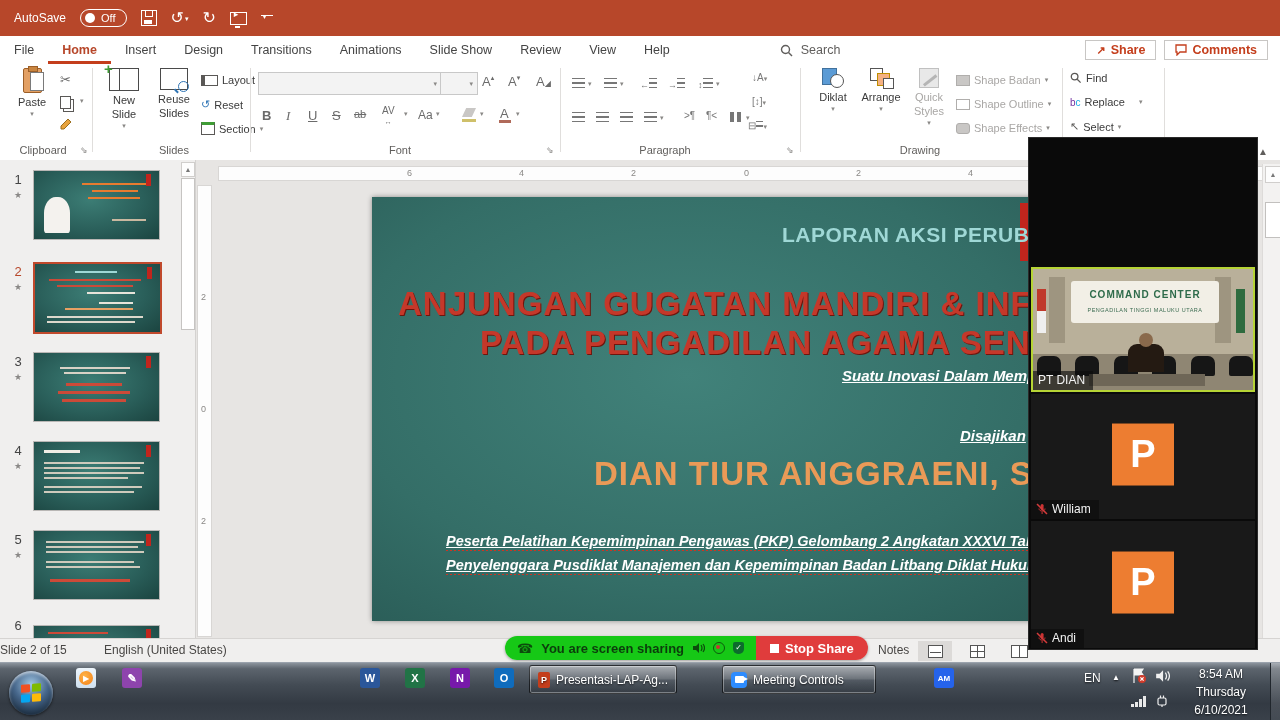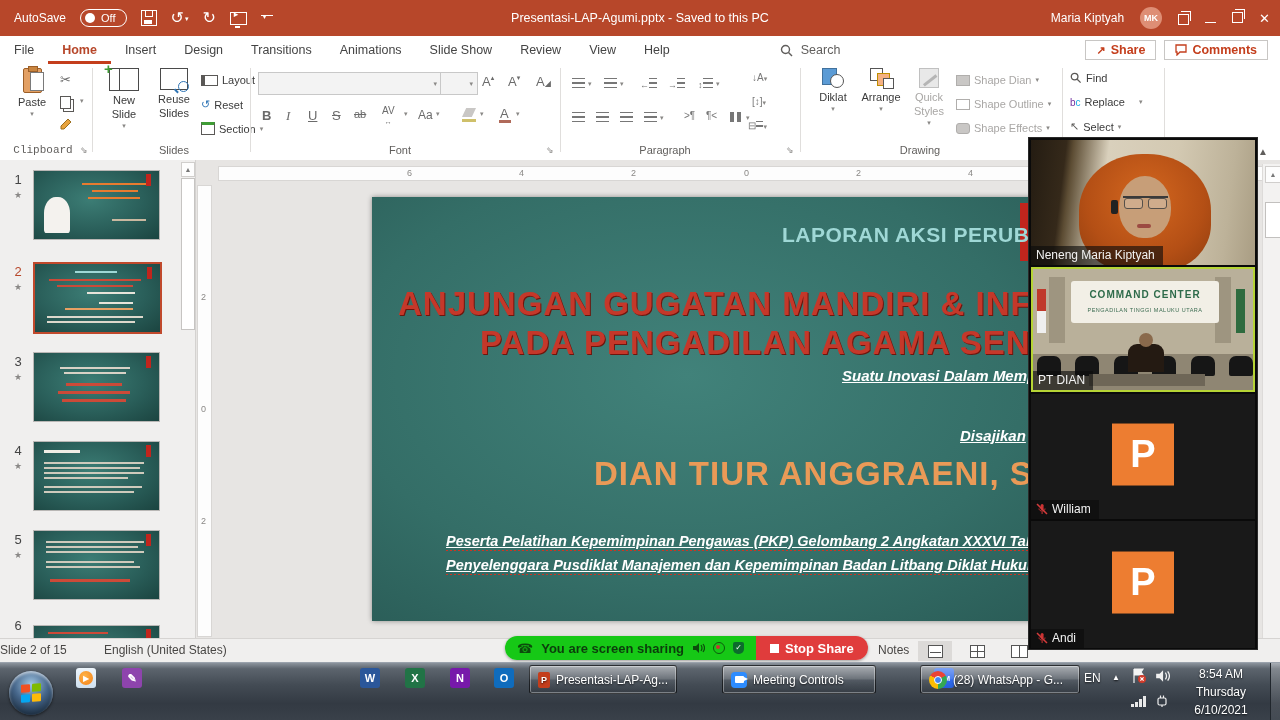--- a/index.html
+++ b/index.html
@@ -240,29 +240,20 @@
       </span>
     <span class="tb-ic">↺<span class="mini">▾</span></span>
     <span class="tb-ic">↻</span>
     <span class="tb-ic">
         <span class="mon-ic"></span>
       </span>
     <span class="tb-ic">
         <span class="qat-ic"></span>
       </span>
   </div>
-  <div class="wtitle">Presentasi-LAP-Agumi.pptx  -  Saved to this PC</div>
-  <div class="tb-right">
-    <span style="font-size:12px;">Maria Kiptyah</span>
-    <span class="avatar">MK</span>
-    <span class="winbtn"><span class="restore-ic" style="transform:translateY(2px)"></span></span>
-    <span class="winbtn"><span class="min-ic"></span></span>
-    <span class="winbtn"><span class="restore-ic"></span></span>
-    <span class="winbtn">✕</span>
-  </div>
 </div>
 
 <div class="tabsrow">
   <span class="tab">File</span>
   <span class="tab active">Home</span>
   <span class="tab">Insert</span>
   <span class="tab">Design</span>
   <span class="tab">Transitions</span>
   <span class="tab">Animations</span>
   <span class="tab">Slide Show</span>
@@ -297,21 +288,21 @@
     <span class="lbl">Paste</span>
       <span class="dd">▾</span>
   </div>
   <span class="fico" style="position:absolute;left:60px;top:8px;">✂</span>
   <span class="icsq" style="position:absolute;left:60px;top:32px;width:9px;height:11px;box-shadow:3px 3px 0 -1px #fff,3px 3px 0 0 #5a5856;"></span>
   <span style="position:absolute;left:80px;top:33px;font-size:7px;color:#8a8886;">▾</span>
   <svg style="position:absolute;left:58px;top:52px;" width="16" height="16" viewBox="0 0 16 16">
       <path d="M3 10l7-7 3 3-7 7H3z" fill="#e8a33d" stroke="#9c6f1e"></path>
       <path d="M10 3l3 3" stroke="#9c6f1e"></path>
     </svg>
-  <div class="glabel" style="left:8px;width:70px;font-family:Liberation Mono, monospace;">Clipboard</div>
+  <div class="glabel" style="left:8px;width:70px;">Clipboard</div>
   <span class="launch" style="left:80px;">⇘</span>
   <div class="rdiv" style="left:92px;"></div>
 
   <div class="bigbtn" style="left:100px;width:48px;">
     <span class="newslide-ic"></span>
     <span class="lbl">New Slide</span>
       <span class="dd">▾</span>
   </div>
   <div class="bigbtn" style="left:151px;width:46px;">
     <span class="reuse-ic">
@@ -405,21 +396,21 @@
     <span class="lbl">Arrange</span>
       <span class="dd">▾</span>
   </div>
   <div class="bigbtn gray" style="left:906px;width:46px;">
     <span class="qs-ic"></span>
     <span class="lbl">Quick Styles</span>
       <span class="dd">▾</span>
   </div>
   <div class="smallbtn gray" style="left:956px;top:10px;">
     <span class="gsm"></span>
-    <span>Shape Dian</span>
+    <span>Shape Badan</span>
       <span class="dd">▾</span>
   </div>
   <div class="smallbtn gray" style="left:956px;top:34px;">
     <span class="gsm" style="background:#fff;"></span>
     <span>Shape Outline</span>
       <span class="dd">▾</span>
   </div>
   <div class="smallbtn gray" style="left:956px;top:58px;">
     <span class="gsm" style="border-radius:3px;"></span>
     <span>Shape Effects</span>
@@ -584,30 +575,20 @@
     <span class="rec-ic"></span>
     <span class="shield-ic">✓</span>
   </div>
   <div class="sb-stop">
     <span class="stopsq"></span>
     <span>Stop Share</span>
   </div>
 </div>
 
 <div class="zpanel">
-  <div class="ztile v1" style="top:2px;">
-    <span class="hijab"></span>
-    <span class="face"></span>
-    <span class="glasses"></span>
-    <span class="hphone"></span>
-    <span class="lips"></span>
-    <span class="vlabel">
-        <span>Neneng Maria Kiptyah</span>
-      </span>
-  </div>
   <div class="ztile v2" style="top:129px;">
     <span class="pillarL"></span>
       <span class="pillarR"></span>
     <span class="flagL"></span>
     <span class="flagR"></span>
     <span class="sign">
       <span class="l1">COMMAND CENTER</span><br>
       <span class="l2">PENGADILAN TINGGI MALUKU UTARA</span>
     </span>
     <span class="floor2"></span>
@@ -688,24 +669,20 @@
   <span class="tkico" style="left:690px;"><span class="edge-ic"></span></span>
   <div class="tkbtn" style="left:722px;width:136px;">
     <span class="zoomcam" style="width:16px;height:16px;">
         <i></i>
       </span>
     <span>Meeting Controls</span>
   </div>
   <span class="tkico" style="left:934px;">
       <span class="appsq" style="background:#2563EB;font-size:8px;">AM</span>
     </span>
-  <div class="tkbtn" style="left:920px;width:142px;">
-    <span class="chrome-ic"></span>
-    <span>(28) WhatsApp - G...</span>
-  </div>
   <span class="tray" style="left:1084px;top:8px;">EN</span>
   <span class="tray" style="left:1112px;top:10px;font-size:8px;">▲</span>
   <span class="tray" style="left:1131px;top:5px;">
     <svg width="16" height="16" viewBox="0 0 16 16">
         <path d="M3 1v14 M3 1h9l-2 3 2 3H3" fill="#f4f4f4" stroke="#f4f4f4" stroke-width="1.2"></path>
         <circle cx="11" cy="11" r="4" fill="#d23b2a"></circle>
         <path d="M9.4 9.4l3.2 3.2 M12.6 9.4l-3.2 3.2" stroke="#fff" stroke-width="1.2"></path>
       </svg>
   </span>
   <span class="tray" style="left:1155px;top:6px;">

